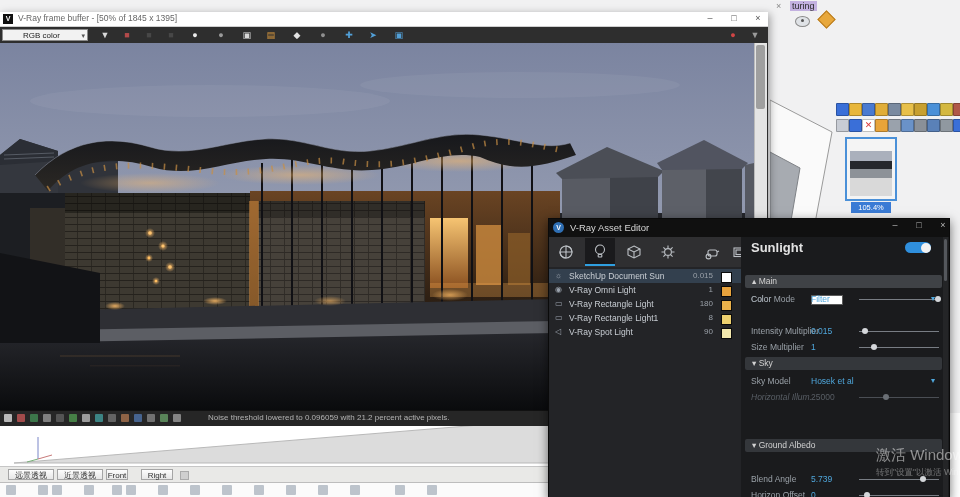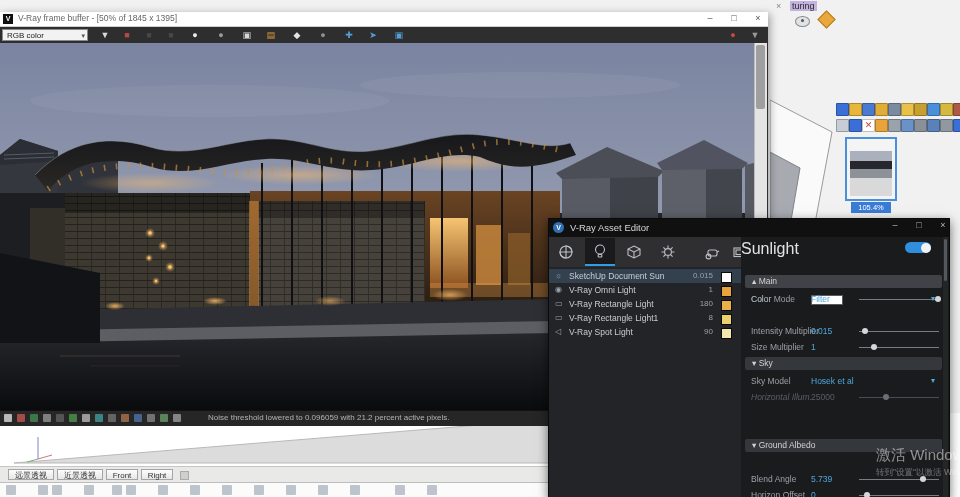--- a/index.html
+++ b/index.html
@@ -8,21 +8,21 @@
   .abs{position:absolute;}
   
   #vfb{left:0;top:0;width:768px;height:327px;background:#2e2e2e;box-shadow:2px 2px 8px rgba(0,0,0,.35);margin-top:12px;}
   #vfb-title{left:0;top:0;width:768px;height:14px;background:#ffffff;border-bottom:1px solid #cfcfcf;}
   #vfb-logo{left:3px;top:2px;width:10px;height:10px;background:#111;color:#fff;font-size:7px;font-weight:bold;
             text-align:center;line-height:10px;}
   #vfb-title-text{left:18px;top:1px;font-size:8.5px;color:#666;white-space:nowrap;}
   .winbtn{top:0px;width:20px;height:13px;font-size:9px;color:#555;text-align:center;line-height:13px;cursor:default;}
   #vfb-toolbar{left:0;top:15px;width:768px;height:16px;background:#2e2e2e;}
   #vfb-dd{left:2px;top:2px;width:86px;height:12px;background:#f2f2f2;border:1px solid #8a8a8a;font-size:8px;
-          color:#222;line-height:12px;padding-left:4px;box-sizing:border-box;}
+          color:#222;line-height:12px;padding-left:20px;box-sizing:border-box;}
   #vfb-dd .arr{position:absolute;right:2px;top:0;color:#555;font-size:7px;line-height:12px;}
   .vtbi{top:2px;width:18px;height:12px;text-align:center;font-size:9px;line-height:12px;}
   #vfb-img{left:0;top:31px;width:754px;height:367px;overflow:hidden;}
   #vfb-scroll{left:754px;top:31px;width:12px;height:367px;background:#e4e4e4;border-left:1px solid #bbb;}
   #vfb-scroll .thumb{position:absolute;left:1px;top:2px;width:9px;height:64px;background:#9f9f9f;border-radius:2px;}
   #vfb-status{left:0;top:398px;width:768px;height:15px;background:#262626;border-top:1px solid #111;}
   .sbi{top:3px;width:8px;height:8px;border-radius:1px;opacity:.9;}
   #vfb-status-text{left:208px;top:2px;font-size:8px;color:#b4b4b4;white-space:nowrap;}
   
   #ae{left:548px;top:218px;width:400px;height:279px;background:#1e1e1f;border:1px solid #0a0a0a;
@@ -36,21 +36,21 @@
   .aetab{top:1px;width:30px;height:28px;display:flex;align-items:center;justify-content:center;}
   .aetab.active{background:#1a1a1c;border-bottom:2px solid #2f9fe0;box-sizing:border-box;}
   #ae-list{left:0;top:48px;width:192px;height:230px;background:#232427;}
   .lrow{left:0;width:192px;height:14px;}
   .lrow.sel{background:#33404e;}
   .licon{position:absolute;left:6px;top:0;font-size:8px;color:#9aa2ac;line-height:14px;}
   .lname{position:absolute;left:20px;top:0;font-size:8.5px;color:#c9ced4;line-height:14px;white-space:nowrap;}
   .lval{position:absolute;left:130px;top:0;width:34px;text-align:right;font-size:8px;color:#9aa0a8;line-height:14px;}
   .lsw{position:absolute;left:172px;top:2.5px;width:9px;height:9px;border:1px solid #0a0a0a;}
   #ae-props{left:192px;top:18px;width:208px;height:261px;background:#1a1b1d;}
-  #ae-phead{left:0;top:3px;font-size:16px;color:#e2e2e2;}
+  #ae-phead{left:10px;top:3px;font-size:13px;color:#e2e2e2;font-weight:bold;}
   #ae-toggle{left:164px;top:5px;width:26px;height:11px;border-radius:6px;background:#2f8fdd;}
   #ae-toggle .knob{position:absolute;right:.5px;top:.5px;width:10px;height:10px;border-radius:50%;background:#f2f2f2;}
   .secbar{left:4px;width:197px;height:13px;background:#3f4246;border-radius:2px;font-size:8.5px;color:#d2d2d2;
           line-height:13px;padding-left:7px;box-sizing:border-box;}
   .prow{left:0;width:208px;height:16px;}
   .plab{position:absolute;left:10px;top:0;font-size:8.5px;color:#9aa1a8;line-height:16px;white-space:nowrap;}
   .pval{position:absolute;left:70px;top:0;font-size:8.5px;color:#4fa7dc;line-height:16px;}
   .pswatch{position:absolute;left:70px;top:4px;width:30px;height:8px;border:1px solid #5a5a5a;}
   .slider{position:absolute;left:118px;top:7.5px;width:80px;height:1.5px;background:#787d84;}
   .slider .th{position:absolute;top:-2.5px;width:6px;height:6px;border-radius:50%;background:#d4d7da;}
@@ -142,21 +142,21 @@
     </svg>
     <svg class="abs" style="left:24px;top:18px;width:30px;height:32px;">
       <line x1="14" y1="28" x2="14" y2="6" stroke="#7a86c8" stroke-width="1"></line>
       <line x1="14" y1="28" x2="28" y2="24" stroke="#c87a7a" stroke-width="1"></line>
       <line x1="14" y1="28" x2="3" y2="31" stroke="#7ab07a" stroke-width="1"></line>
     </svg>
 
     <div class="abs" id="scene-tabs">
       <span class="abs stab" style="left:8px;width:46px">远景透视</span>
       <span class="abs stab" style="left:57px;width:46px">近景透视</span>
-      <span class="abs stab" style="left:106px;width:32px">Front</span>
+      <span class="abs stab" style="left:106px;width:22px">Front</span>
       <span class="abs stab" style="left:141px;width:32px">Right</span>
       <span class="abs" style="left:180px;top:4px;width:7px;height:7px;background:#cfcfcf;border:1px solid #aaa"></span>
     </div>
 
     <div class="abs" id="bot-icons">
       <span class="abs boti" style="left:6px"></span>
       <span class="abs boti" style="left:38px"></span>
       <span class="abs boti" style="left:52px"></span>
       <span class="abs boti" style="left:84px"></span>
       <span class="abs boti" style="left:112px"></span>

